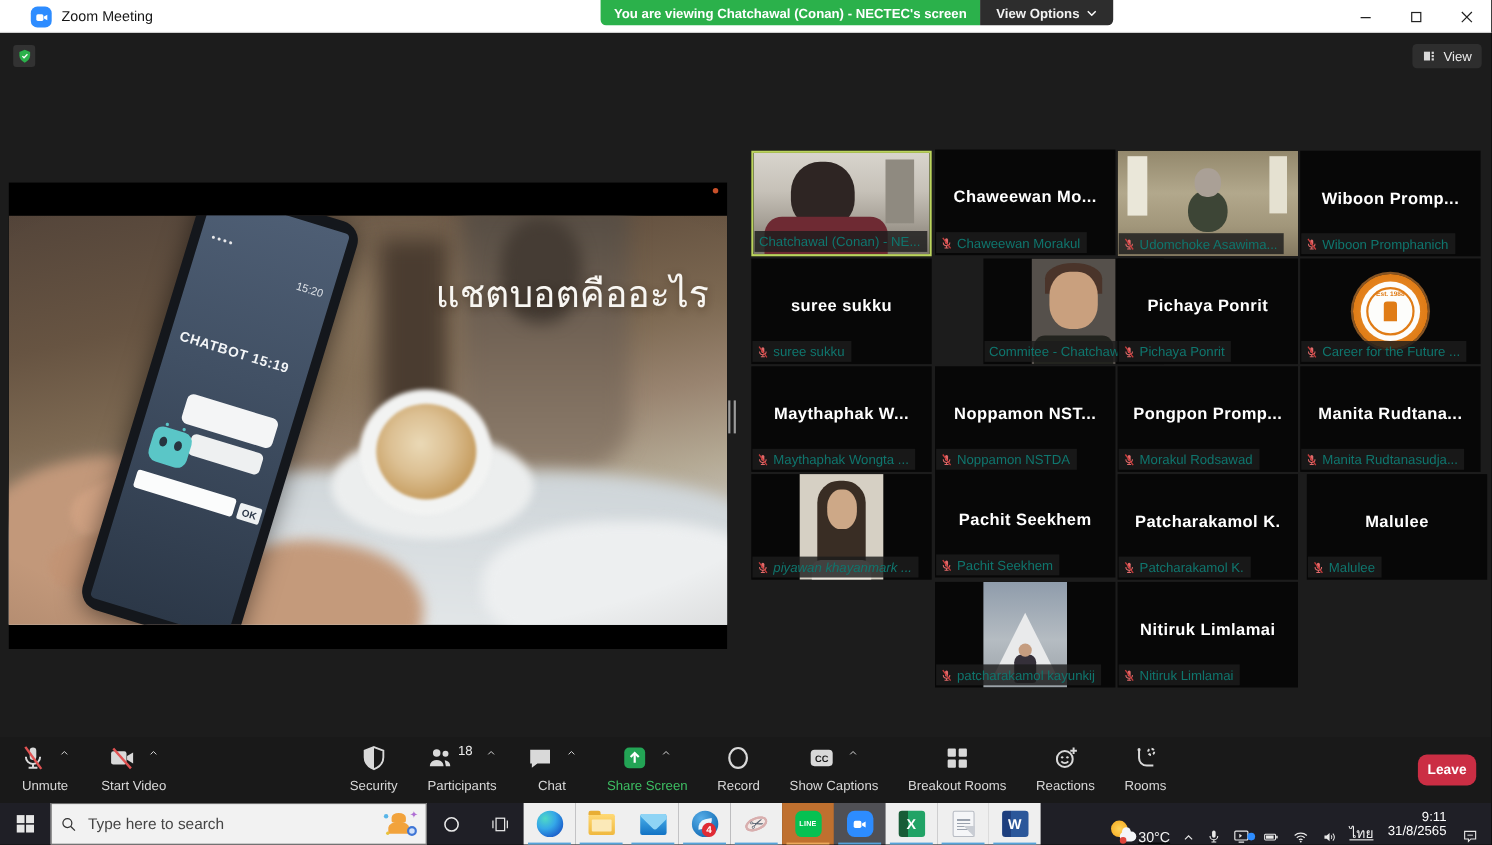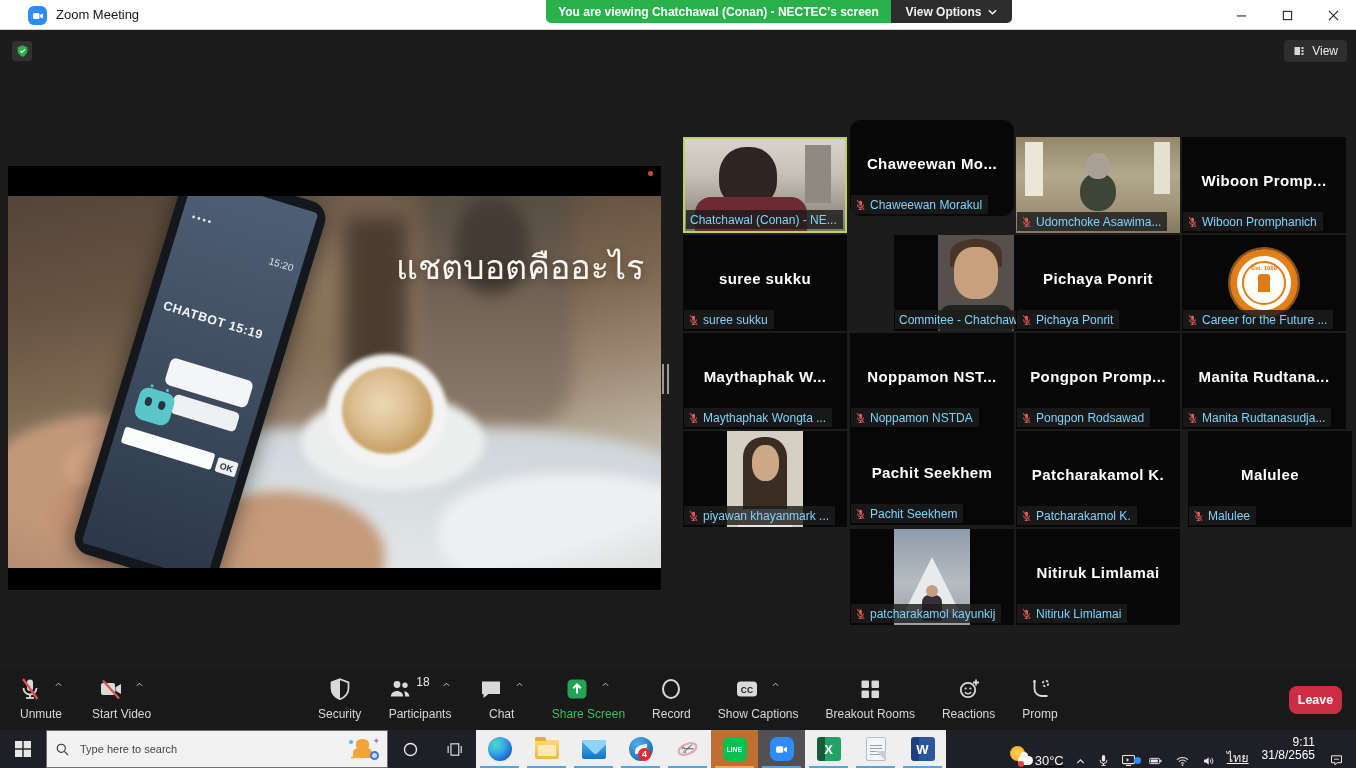--- a/index.html
+++ b/index.html
@@ -81,21 +81,21 @@
   
   .divider{position:absolute;left:662px;top:334px;width:12px;height:30px;display:flex;gap:3px;cursor:col-resize;}
   .divider i{width:2px;height:100%;background:#9a9a9a;}
 
   
   .tile{position:absolute;width:164px;height:96px;background:#070707;overflow:hidden;cursor:pointer;}
   .tile.active{border:2px solid #bcd45e;}
   .tile .bigname{position:absolute;inset:0;display:flex;align-items:center;justify-content:center;
     color:#fff;font-size:15px;font-weight:bold;padding-bottom:10px;letter-spacing:.4px;white-space:nowrap;}
   .tile .nlabel{position:absolute;left:1px;bottom:2px;max-width:calc(100% - 2px);height:19px;
-    background:rgba(28,28,28,.82);color:#7dd3fc;font-size:12px;display:flex;align-items:center;gap:4px;
+    background:rgba(28,28,28,.82);color:#0f766e;font-size:12px;display:flex;align-items:center;gap:4px;
     padding:0 6px 0 4px;white-space:nowrap;overflow:hidden;}
   .tile .nlabel .mic-off{flex:0 0 auto;display:flex;}
   .scene{position:absolute;top:0;bottom:0;left:0;right:0;}
   .scene.portrait{left:50%;width:76px;transform:translateX(-50%);right:auto;}
   .scene i{position:absolute;display:block;}
   
   .scene.office{background:linear-gradient(180deg,#d8d4cd 0%,#c6c1b8 38%,#a6a096 68%,#7b756b 100%);}
   .scene.office .p1{left:34px;top:8px;width:58px;height:60px;background:#2e2523;border-radius:46% 46% 42% 42%;}
   .scene.office .p2{left:10px;bottom:0;width:112px;height:34px;background:#6e2a33;border-radius:16px 16px 0 0;}
   .scene.office .p3{right:14px;top:6px;width:26px;height:58px;background:#8f8a80;}
@@ -140,21 +140,21 @@
   .tbtn .tchev{margin-left:11px;margin-top:3px;}
   .tbtn .tbadge{font-size:12px;color:#ededed;margin-left:4px;margin-top:-2px;}
   .tbtn.accent{color:#3dbe63;}
   .leave{position:absolute;right:14px;top:16px;width:53px;height:28px;background:#cb2e44;border:none;border-radius:8px;
     color:#fff;font-size:12.5px;font-weight:bold;cursor:pointer;font-family:inherit;}
 
   
   .taskbar{position:absolute;left:0;top:730px;width:1356px;height:38px;background:#1f1f26;display:flex;align-items:center;z-index:50;}
   .tstart{width:46px;height:38px;border:none;background:transparent;display:flex;align-items:center;justify-content:center;cursor:pointer;}
   .tsearch{width:342px;height:38px;background:#f2f2f2;border:1px solid #6d6d6d;display:flex;align-items:center;padding:0 8px;gap:8px;}
-  .tsearch input{flex:1;border:none;background:transparent;font-size:11px;color:#b91c1c;outline:none;font-family:inherit;}
+  .tsearch input{flex:1;border:none;background:transparent;font-size:14px;color:#b91c1c;outline:none;font-family:inherit;}
   .tsearch input::placeholder{color:#454545;}
   .bing{width:30px;height:26px;position:relative;flex:0 0 auto;}
   .bing .bp{position:absolute;left:7px;top:3px;width:13px;height:9px;border-radius:50% 50% 20% 20%;background:#f2a33c;}
   .bing .bb{position:absolute;left:4px;top:11px;width:19px;height:11px;border-radius:50% 50% 0 0;background:#f2a33c;}
   .bing .bm{position:absolute;right:0;bottom:2px;width:9px;height:9px;border:2.5px solid #3f76d6;border-radius:50%;background:#cfe0fa;}
   .bing .bs{position:absolute;right:-1px;top:0;color:#b06fd4;font-size:9px;}
   .bing .bd1{position:absolute;left:0;top:4px;width:4px;height:4px;border-radius:50%;background:#58b5e8;}
   .bing .bd2{position:absolute;left:2px;bottom:3px;width:3px;height:3px;border-radius:50%;background:#e8c23c;}
   .ticon-btn{width:44px;height:38px;border:none;background:transparent;display:flex;align-items:center;justify-content:center;cursor:pointer;}
   .tapps{display:flex;height:38px;}
@@ -312,21 +312,21 @@
         <div class="tile active" style="left: 683px; top: 107px;">
           <div class="scene office">
             <i class="p1"></i>
             <i class="p2"></i>
             <i class="p3"></i>
           </div>
           <div class="nlabel">
             <span>Chatchawal (Conan) - NE...</span>
           </div>
         </div>
-        <div class="tile" style="left: 850px; top: 90px; border-radius: 11px;">
+        <div class="tile" style="left: 850px; top: 106px;">
           <div class="bigname">Chaweewan Mo...</div>
           <div class="nlabel">
             <span class="mic-off">
               <svg width="11" height="12" viewBox="0 0 24 24">
                 <rect x="9" y="2.5" width="6" height="11.5" rx="3" fill="#e06a6a"></rect>
                 <path d="M5.5 11a6.5 6.5 0 0 0 13 0" stroke="#e06a6a" stroke-width="2" fill="none"></path>
                 <line x1="12" y1="17.5" x2="12" y2="21.5" stroke="#e06a6a" stroke-width="2"></line>
                 <line x1="8" y1="21.5" x2="16" y2="21.5" stroke="#e06a6a" stroke-width="2"></line>
                 <line x1="4.5" y1="1.5" x2="20" y2="22.5" stroke="#c83c3c" stroke-width="2.6"></line>
               </svg>
@@ -463,39 +463,39 @@
           <div class="nlabel">
             <span class="mic-off">
               <svg width="11" height="12" viewBox="0 0 24 24">
                 <rect x="9" y="2.5" width="6" height="11.5" rx="3" fill="#e06a6a"></rect>
                 <path d="M5.5 11a6.5 6.5 0 0 0 13 0" stroke="#e06a6a" stroke-width="2" fill="none"></path>
                 <line x1="12" y1="17.5" x2="12" y2="21.5" stroke="#e06a6a" stroke-width="2"></line>
                 <line x1="8" y1="21.5" x2="16" y2="21.5" stroke="#e06a6a" stroke-width="2"></line>
                 <line x1="4.5" y1="1.5" x2="20" y2="22.5" stroke="#c83c3c" stroke-width="2.6"></line>
               </svg>
             </span>
-            <span>Pongpon Rodsawad</span>
+            <span>Morakul Rodsawad</span>
           </div>
         </div>
         <div class="tile" style="left: 1182px; top: 303px;">
           <div class="bigname">Manita Rudtana...</div>
           <div class="nlabel">
             <span class="mic-off">
               <svg width="11" height="12" viewBox="0 0 24 24">
                 <rect x="9" y="2.5" width="6" height="11.5" rx="3" fill="#e06a6a"></rect>
                 <path d="M5.5 11a6.5 6.5 0 0 0 13 0" stroke="#e06a6a" stroke-width="2" fill="none"></path>
                 <line x1="12" y1="17.5" x2="12" y2="21.5" stroke="#e06a6a" stroke-width="2"></line>
                 <line x1="8" y1="21.5" x2="16" y2="21.5" stroke="#e06a6a" stroke-width="2"></line>
                 <line x1="4.5" y1="1.5" x2="20" y2="22.5" stroke="#c83c3c" stroke-width="2.6"></line>
               </svg>
             </span>
             <span>Manita Rudtanasudja...</span>
           </div>
         </div>
-        <div class="tile" style="left: 683px; top: 401px;">
+        <div class="tile" style="left: 683px; top: 401px; font-style: italic;">
           <div class="scene pwoman portrait">
             <i class="p1"></i>
             <i class="p2"></i>
             <i class="p3"></i>
           </div>
           <div class="nlabel">
             <span class="mic-off">
               <svg width="11" height="12" viewBox="0 0 24 24">
                 <rect x="9" y="2.5" width="6" height="11.5" rx="3" fill="#e06a6a"></rect>
                 <path d="M5.5 11a6.5 6.5 0 0 0 13 0" stroke="#e06a6a" stroke-width="2" fill="none"></path>
@@ -724,21 +724,21 @@
             <span>Reactions</span>
           </button>
           <button class="tbtn">
             <span class="trow">
               <svg width="24" height="24" viewBox="0 0 24 24">
                 <circle cx="17.5" cy="6.5" r="2.8" fill="none" stroke="#d9d9d9" stroke-width="1.8" stroke-dasharray="2.4 2"></circle>
                 <path d="M6.5 4.5v7.5a7 7 0 0 0 7 7h6" fill="none" stroke="#d9d9d9" stroke-width="1.8"></path>
                 <circle cx="6.5" cy="4.5" r="1.4" fill="#d9d9d9"></circle>
               </svg>
             </span>
-            <span>Promp</span>
+            <span>Rooms</span>
           </button>
         </div>
       <button class="leave">Leave</button>
     </div>
   </div>
 
   <footer class="taskbar">
     <button class="tstart">
       <svg width="16" height="16" viewBox="0 0 16 16">
           <rect x="0" y="0" width="7.3" height="7.3" fill="#e6e6e6"></rect>

